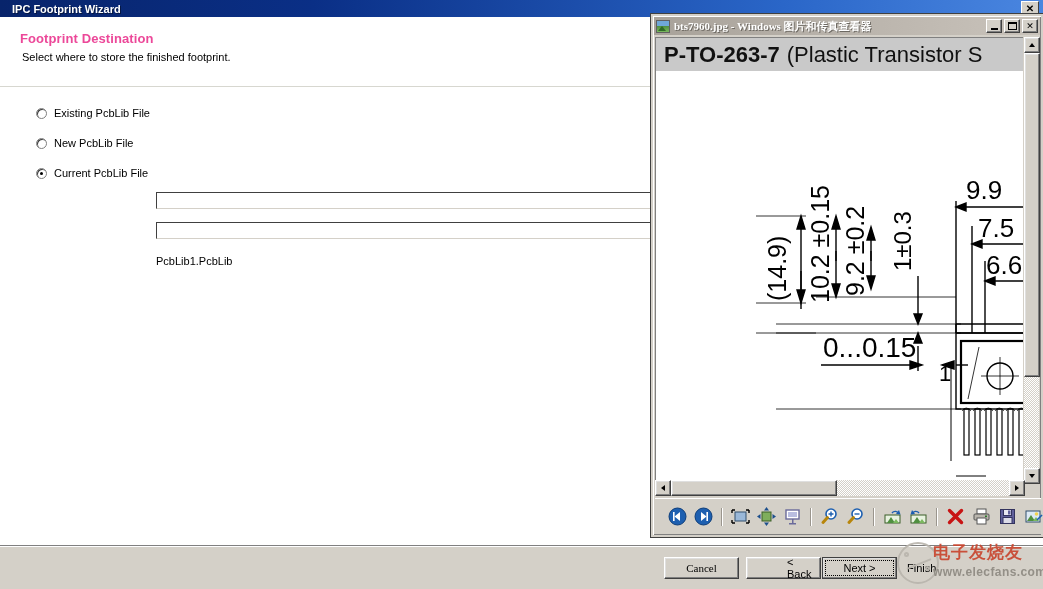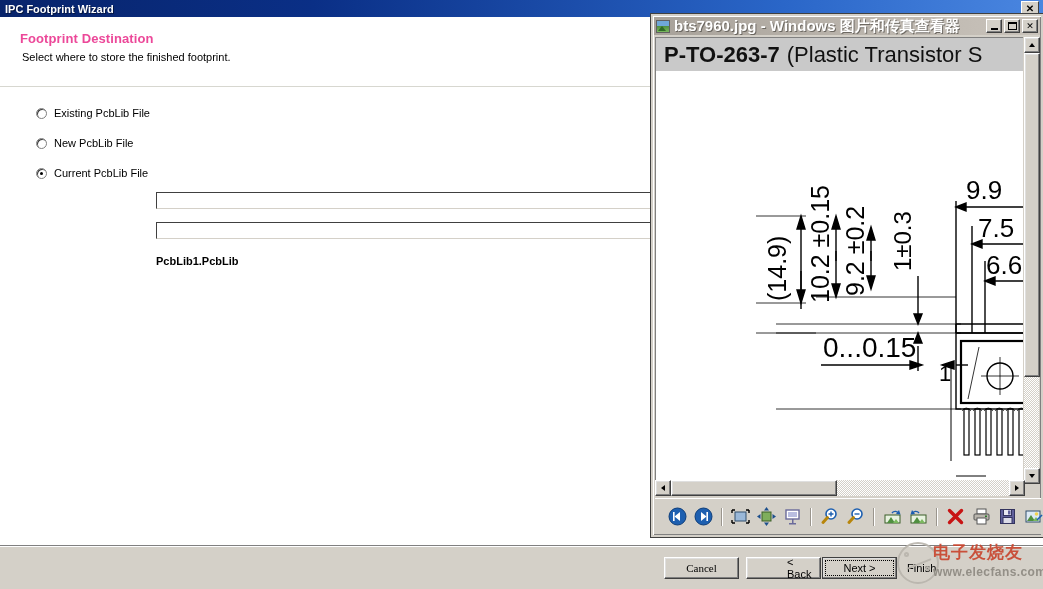--- a/index.html
+++ b/index.html
@@ -13,21 +13,21 @@
 
   
   #wizard{position:absolute;left:0;top:0;width:1043px;height:589px;background:#fff;}
 
   .wiz-titlebar{
     position:absolute;left:0;top:0;width:1043px;height:17px;
     background:linear-gradient(to right,#08246b 0%,#0a2f86 30%,#2a66c8 75%,#4a86e0 100%);
     display:flex;align-items:center;
   }
   .wiz-title-text{
-    color:#fff;font-weight:bold;font-size:11px;margin-left:5px;
+    color:#fff;font-weight:bold;font-size:11px;margin-left:12px;
     text-shadow:1px 1px 0 rgba(0,0,0,.45);white-space:nowrap;
   }
   .wiz-close{
     position:absolute;right:4px;top:1px;width:16px;height:14px;
     background:#d4d0c8;border:1px solid #fff;border-right-color:#404040;border-bottom-color:#404040;
     display:flex;align-items:center;justify-content:center;
     font-size:10px;font-weight:bold;line-height:1;color:#000;
     font-family:"Liberation Sans",sans-serif;
   }
 
@@ -63,21 +63,21 @@
     position:absolute;height:17px;background:#fff;
     border:1px solid #404040;border-right-color:#d4d0c8;border-bottom-color:#d4d0c8;
     box-sizing:border-box;
   }
   .txtfield input{
     border:0;outline:0;width:100%;height:100%;padding:0 2px;background:transparent;
     font-family:"Liberation Sans",sans-serif;font-size:11px;
   }
   #field-existing{left:152px;top:104px;width:560px;}
   #field-new{left:152px;top:134px;width:560px;}
-  .currentlib-value{position:absolute;left:152px;top:167px;font-size:11px;font-weight:bold;}
+  .currentlib-value{position:absolute;left:152px;top:167px;font-size:11px;}
 
   
   .wiz-footer{
     position:absolute;left:0;top:545px;width:1043px;height:44px;
     background:#d4d0c8;border-top:1px solid #808080;
     box-shadow:inset 0 1px 0 #ffffff;
   }
   .btn{
     position:absolute;top:11px;height:22px;width:75px;
     background:#d4d0c8;
@@ -131,23 +131,23 @@
   .vw-icon{
     width:14px;height:13px;margin-left:2px;flex:0 0 auto;
     background:linear-gradient(#6fa8d8 0%,#6fa8d8 45%,#4f8f3f 46%,#7ab85e 100%);
     border:1px solid #606060;box-sizing:border-box;position:relative;
   }
   .vw-icon::after{
     content:"";position:absolute;left:1px;bottom:1px;width:0;height:0;
     border-left:4px solid transparent;border-right:4px solid transparent;border-bottom:5px solid #2f6b27;
   }
   .vw-title-text{
-    margin-left:4px;font-size:15px;font-weight:bold;color:#ffffff;
+    margin-left:4px;font-size:11px;font-weight:bold;color:#ffffff;
     text-shadow:1px 1px 0 rgba(90,86,80,.8);white-space:nowrap;overflow:hidden;
-    font-family:Liberation Sans, sans-serif;
+    font-family:Liberation Serif, serif;
   }
   .vw-btns{position:absolute;right:2px;top:2px;display:flex;gap:2px;}
   .vw-btn{
     width:16px;height:14px;background:#d4d0c8;
     border:1px solid;border-color:#ffffff #404040 #404040 #ffffff;
     box-shadow:inset -1px -1px 0 #808080;
     display:flex;align-items:center;justify-content:center;
     font-size:9px;font-weight:bold;line-height:1;box-sizing:border-box;
   }
   .vw-btn .gl-min{width:7px;height:2px;background:#000;margin-top:6px;}

